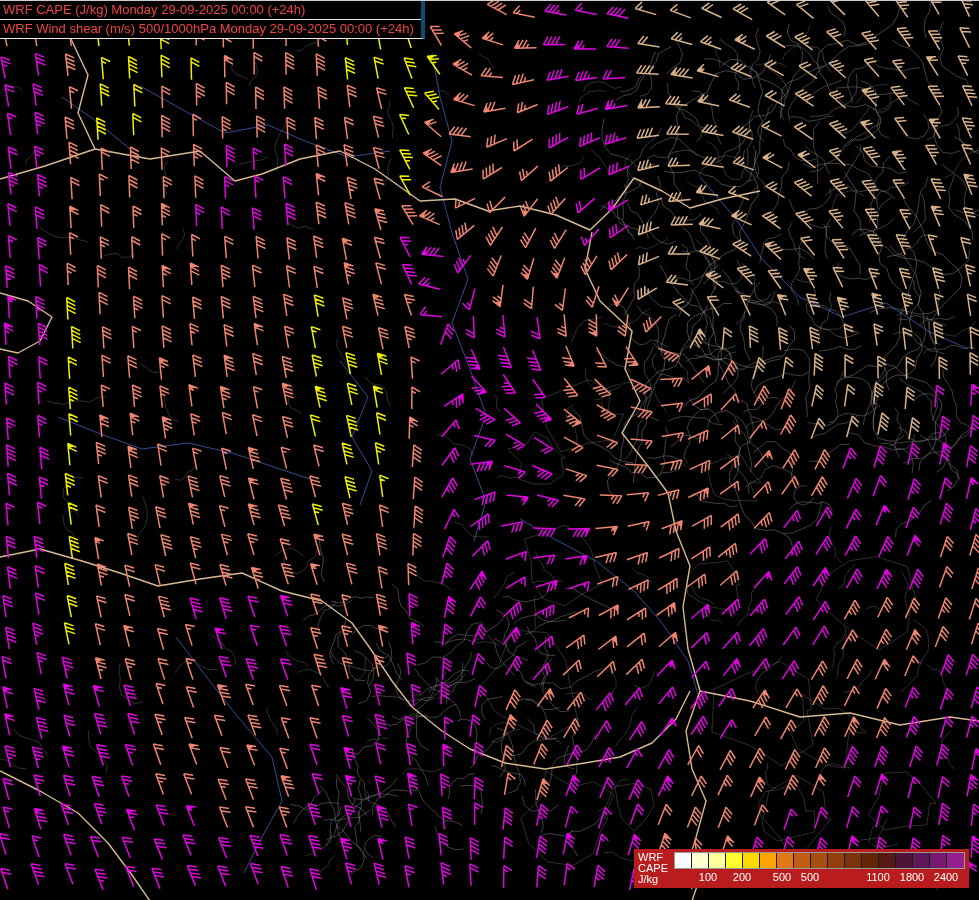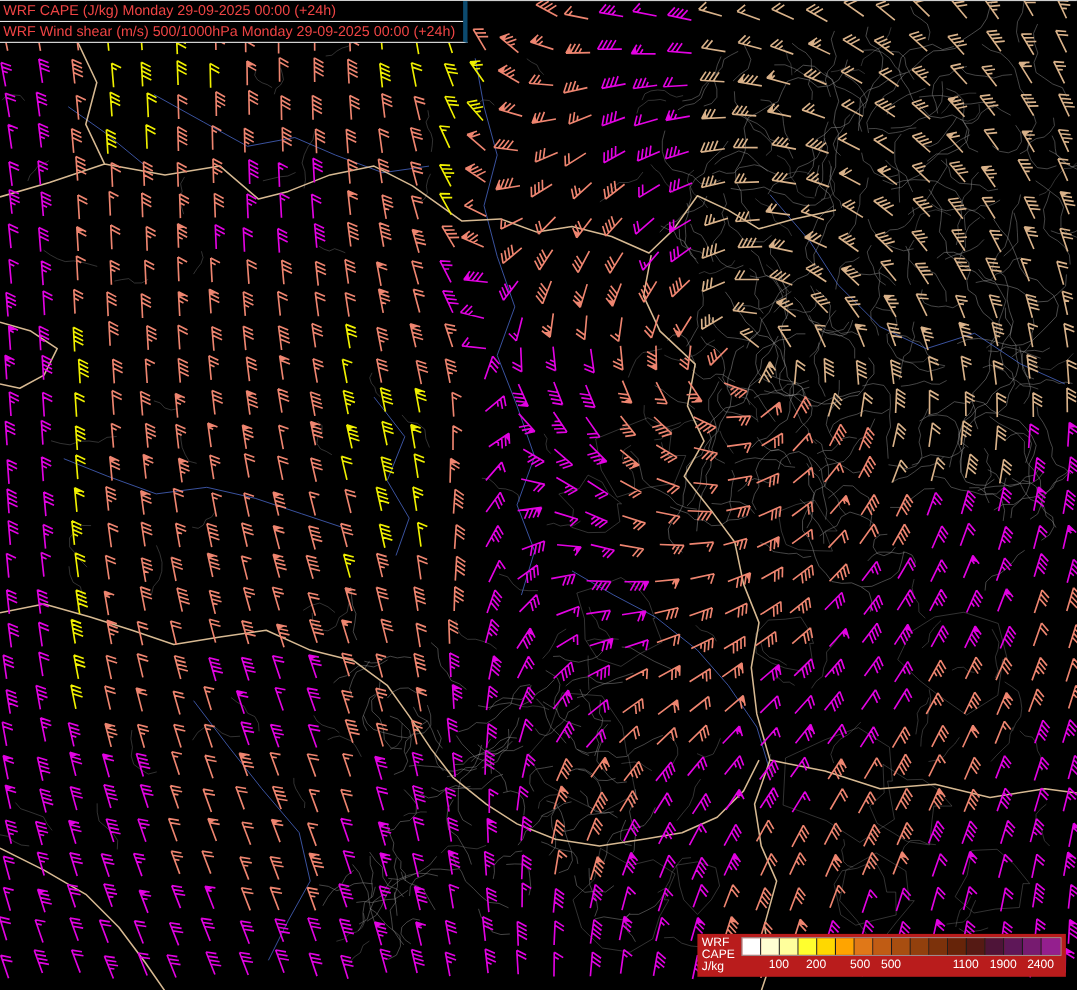--- a/index.html
+++ b/index.html
@@ -121,19 +121,19 @@
           <div class="legend-swatch" style="background: rgb(119, 27, 112);"></div>
           <div class="legend-swatch" style="background: rgb(148, 31, 142);"></div>
         </div>
       <div class="legend-ticks" id="legend-ticks">
           <span class="legend-tick-label" style="left: 34px;">100</span>
           <span class="legend-tick-label" style="left: 68px;">200</span>
           <span class="legend-tick-label" style="left: 108px;">500</span>
           <span class="legend-tick-label" style="left: 136px;">500</span>
           <span class="legend-tick-label" style="left: 170px; margin-top: 40px;">900</span>
           <span class="legend-tick-label" style="left: 204px;">1100</span>
-          <span class="legend-tick-label" style="left: 238px;">1900</span>
+          <span class="legend-tick-label" style="left: 238px;">1800</span>
           <span class="legend-tick-label" style="left: 272px;">2400</span>
         </div>
     </div>
   </div>
 
 </div>
 
 </body></html>

